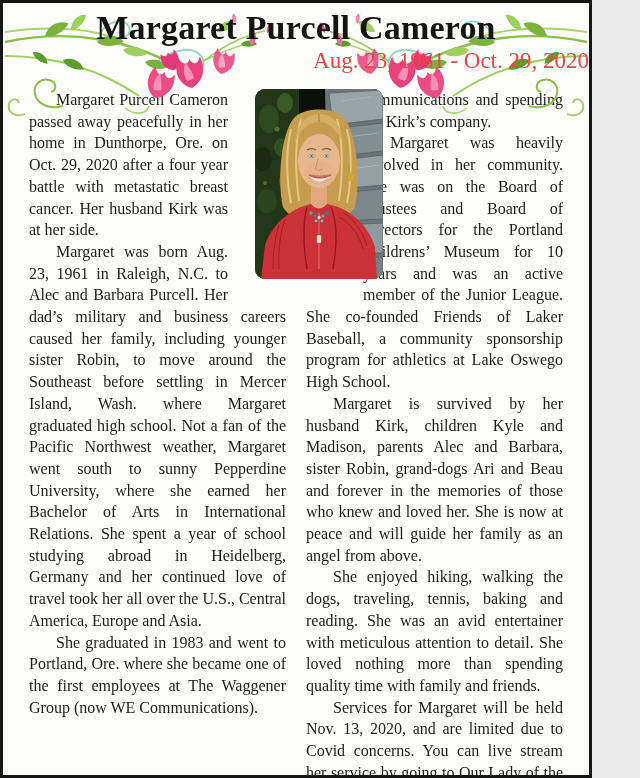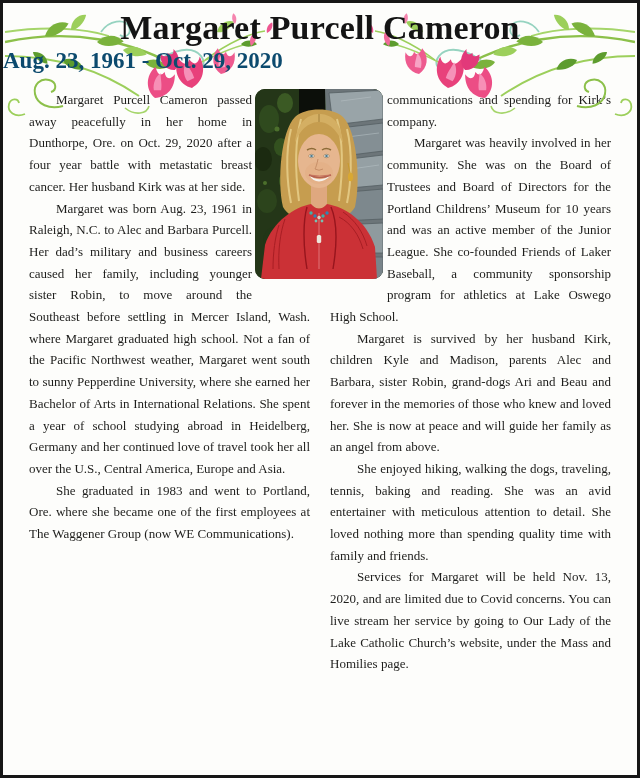--- a/index.html
+++ b/index.html
@@ -1,42 +1,42 @@
 <!DOCTYPE html>
 <html><head>
 <meta charset="utf-8">
 <style>
   html,body { margin:0; padding:0; background:#e9e9e9; }
   .page {
-    position:relative; width:640px; height:778px; box-sizing:border-box;
+    position:relative; width:592px; height:778px; box-sizing:border-box;
     border:3px solid #161616; background:#fdfdfb; overflow:hidden;
     font-family:"Liberation Serif", serif; color:#1d1d1b;
   }
   
   .header { position:relative; height:78px; z-index:2; }
   .page-title {
     margin:7px 0 0; text-align:center; font-size:34px; font-weight:bold;
     line-height:1.08; color:#141414; letter-spacing:0.2px; position:relative; z-index:2;
   }
   .page-dates {
-    margin:1px 0 0; text-align:left; font-size:23px; font-weight:bold;
-    color:#0c4a6e; position:relative; z-index:2;
+    margin:1px 0 0; text-align:right; font-size:23px; font-weight:normal;
+    color:#ef4444; position:relative; z-index:2;
   }
   
   .floral { position:absolute; top:2px; width:292px; height:112px; z-index:0; pointer-events:none; }
   .floral.left  { left:2px; }
   .floral.right { right:2px; transform:scaleX(-1); }
   
   .content {
     position:relative; z-index:1; height:694px; box-sizing:border-box;
     padding:1px 26px 0; display:flex; gap:20px;
   }
   .col { flex:1 1 0; min-width:0; }
   p.para {
-    margin:0; font-size:13px; line-height:21.7px; text-align:justify;
+    margin:0; font-size:16px; line-height:21.7px; text-align:justify;
     text-indent:27px; color:#1d1d1b;
   }
   p.para.continuation { text-indent:0; }
   .photo-spacer-r { float:right; width:58px; height:215px; }
   .photo-spacer-l { float:left;  width:57px; height:215px; }
   
   .photo-frame {
     position:absolute; left:252px; top:1px; width:128px; height:190px;
     border-radius:10px; overflow:hidden; z-index:2; background:#243618;
   }

